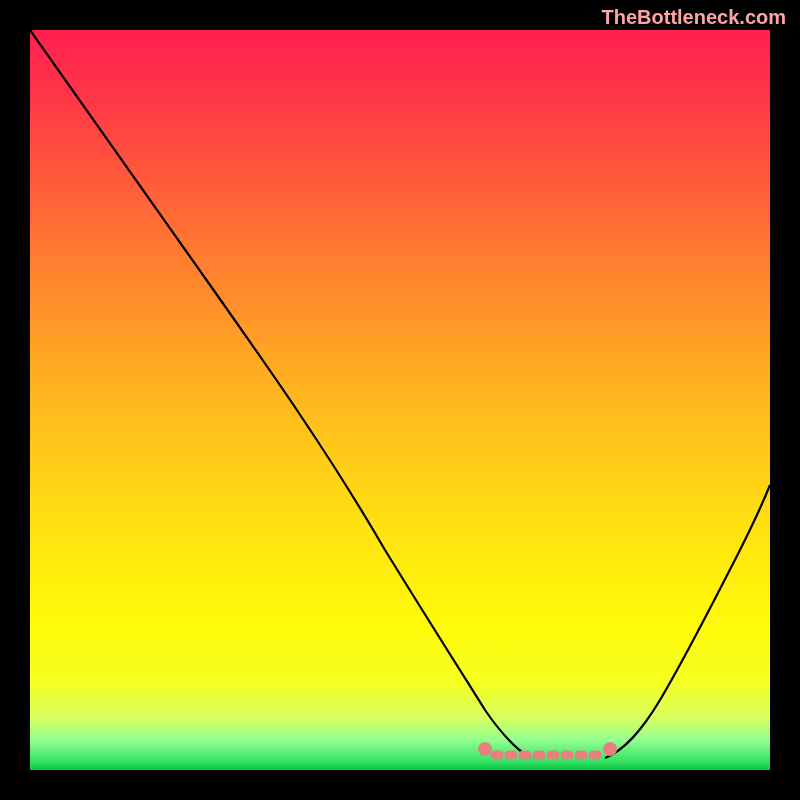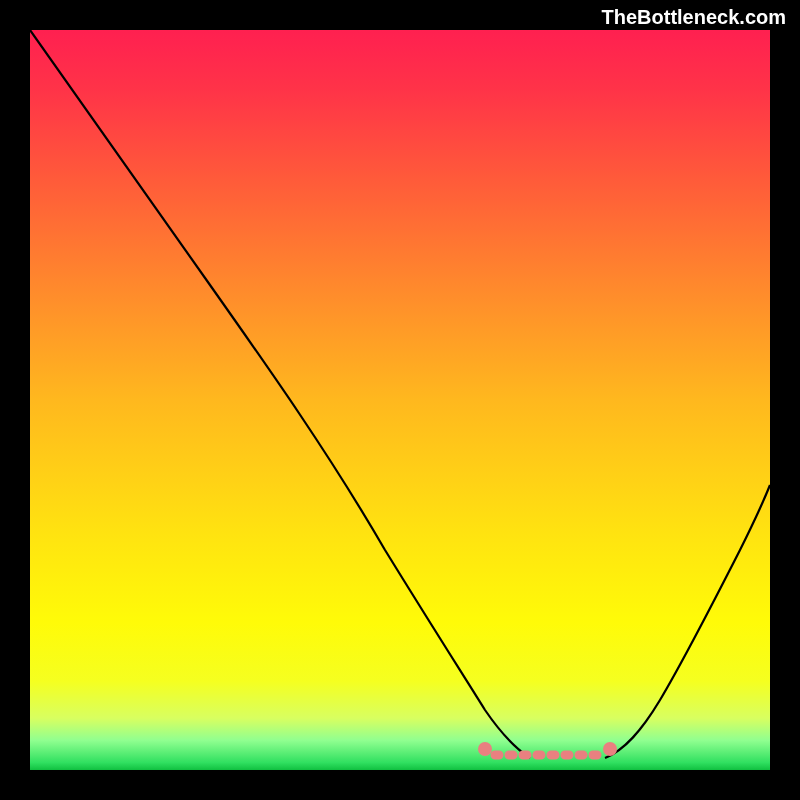--- a/index.html
+++ b/index.html
@@ -1,21 +1,21 @@
 <!DOCTYPE html>
 <html><head>
 <meta charset="utf-8">
 <style>
   * { margin: 0; padding: 0; box-sizing: border-box; }
   body { width: 800px; height: 800px; background: #000; position: relative; font-family: Arial, sans-serif; }
   .watermark {
     position: absolute;
     top: 6px;
     right: 14px;
-    color: #ffffff;
+    color: #fca5a5;
     font-size: 20px;
     font-weight: bold;
     z-index: 10;
   }
   .plot-area {
     position: absolute;
     left: 30px;
     top: 30px;
     width: 740px;
     height: 740px;

